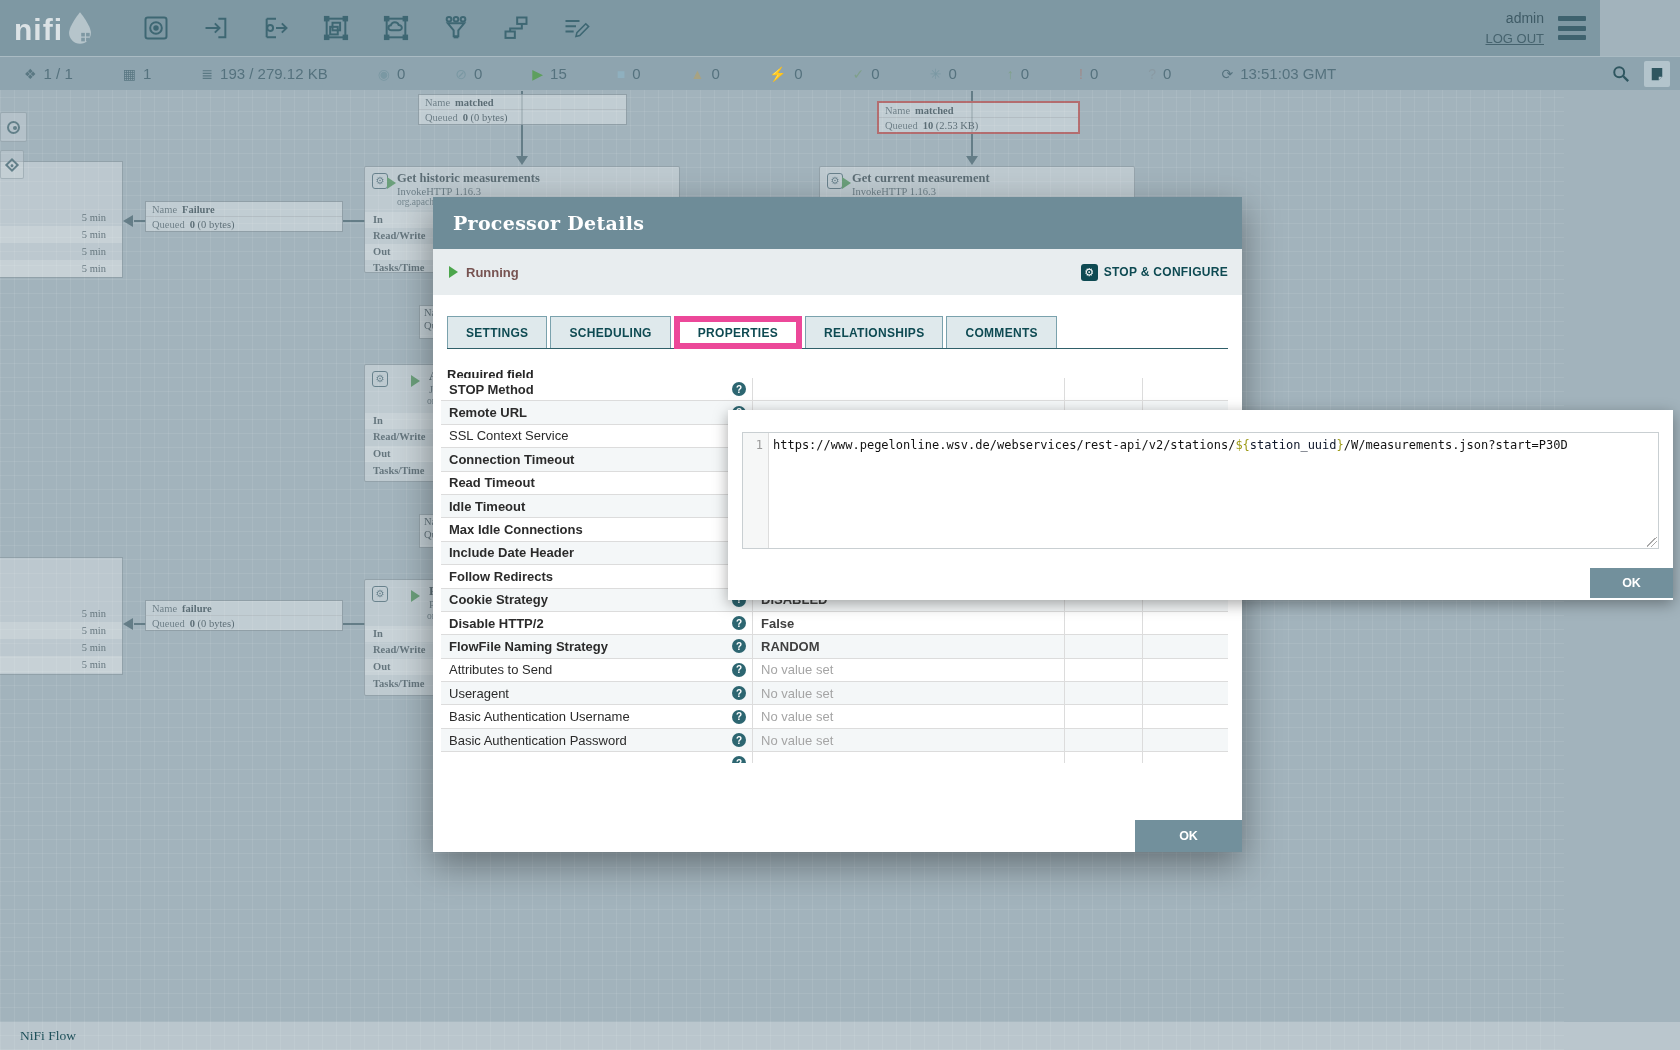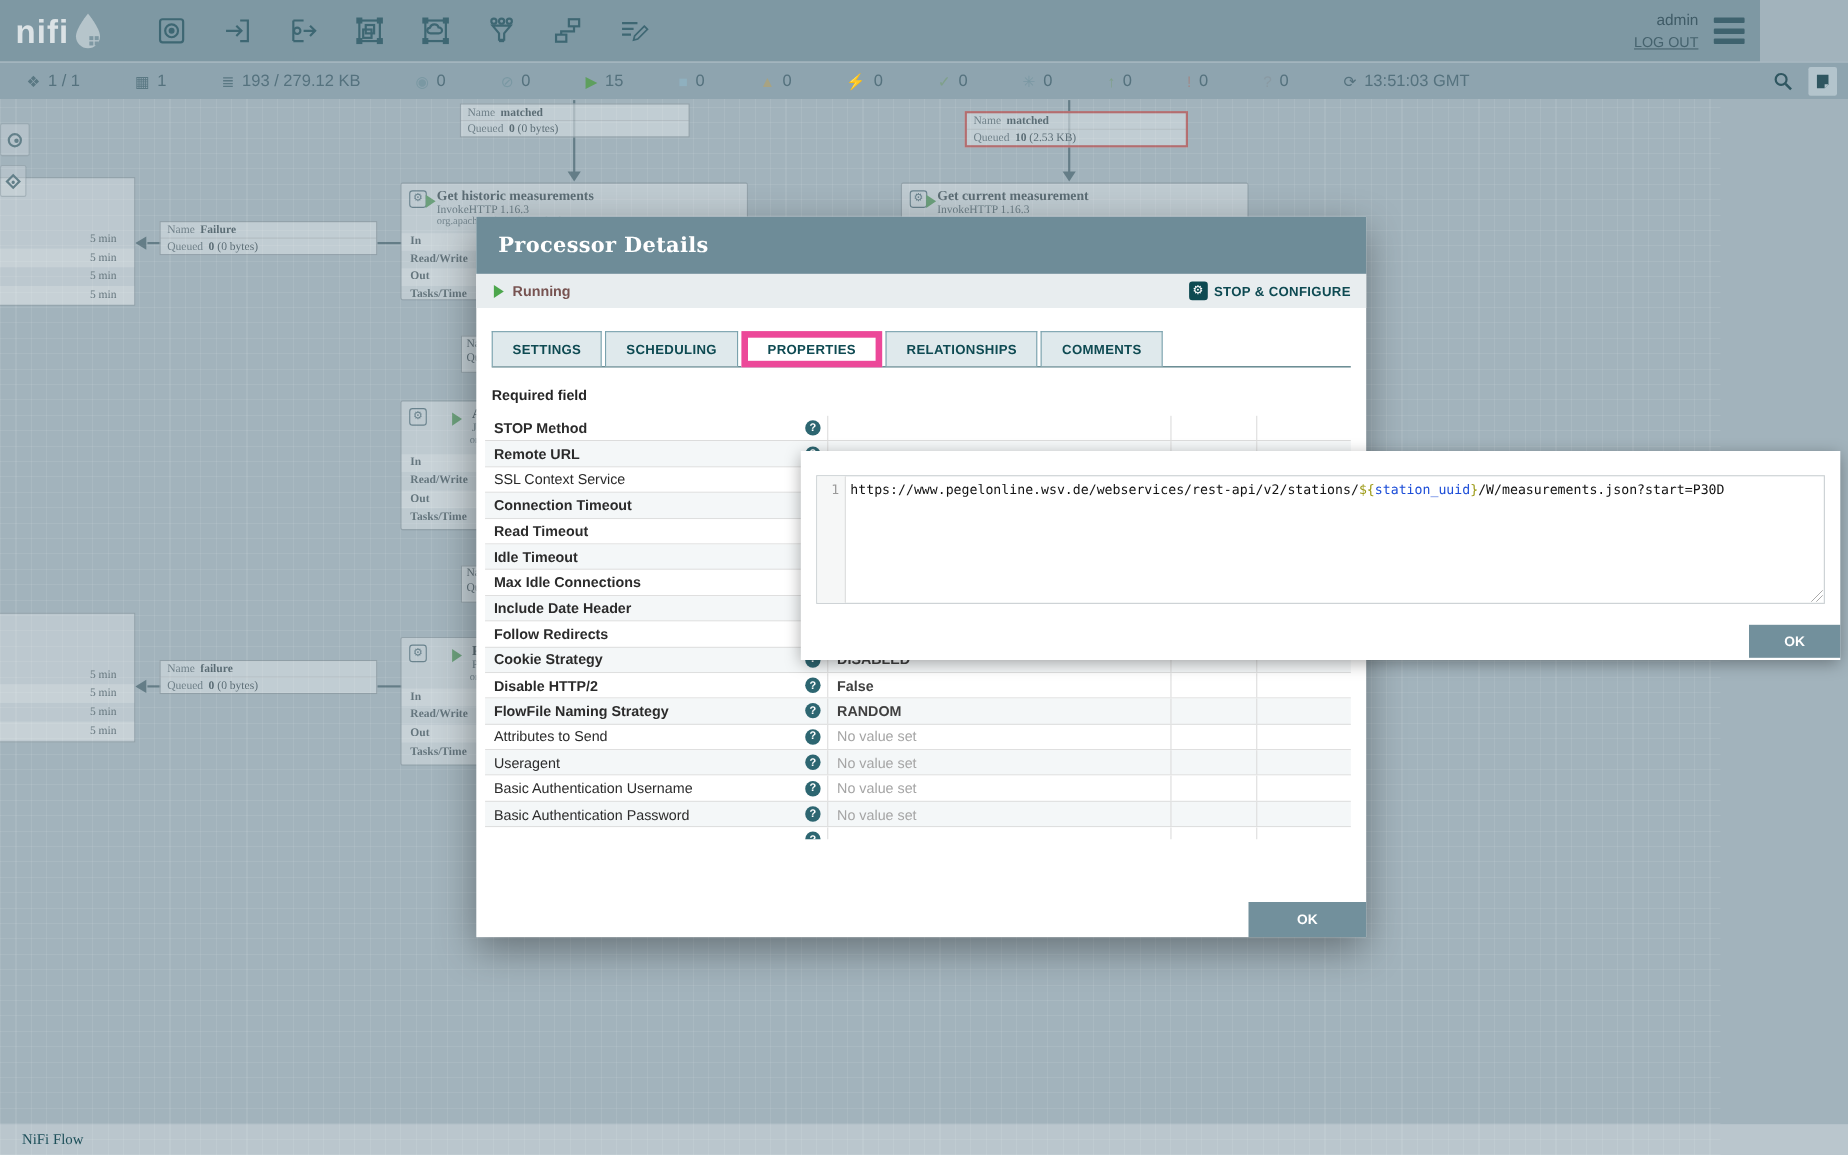--- a/index.html
+++ b/index.html
@@ -64,21 +64,21 @@
   .frag div{padding:1px 4px;}
   .side-btn{position:absolute;background:rgba(255,255,255,.35);border:1px solid rgba(55,75,85,.35);border-radius:2px;display:flex;align-items:center;justify-content:center;}
   #breadcrumb{position:absolute;left:0;top:932px;width:1680px;height:28px;background:rgba(255,255,255,.26);
     display:flex;align-items:center;padding-left:20px;font-size:13.5px;color:#1D4F59;}
 
   
   #dialog{position:absolute;left:433px;top:197px;width:809px;height:655px;background:#fff;
     box-shadow:0 12px 34px rgba(0,0,0,.38);}
   #dlg-header{height:52px;background:#6E8C98;display:flex;align-items:center;padding-left:20px;}
   #dlg-title{font-family:"DejaVu Serif",serif;font-weight:bold;font-size:19px;color:#fff;letter-spacing:.3px;}
-  #dlg-status{height:31px;background:#E8EDEF;display:flex;align-items:center;padding:0 14px 0 16px;}
+  #dlg-status{height:46px;background:#E8EDEF;display:flex;align-items:center;padding:0 14px 0 16px;}
   #run-tri{width:0;height:0;border-top:6px solid transparent;border-bottom:6px solid transparent;border-left:9px solid #4CA64C;margin-right:8px;}
   #run-label{font-size:13px;font-weight:bold;color:#775351;}
   #stop-config{margin-left:auto;display:flex;align-items:center;gap:6px;cursor:pointer;}
   #stop-config .sicon{width:17px;height:17px;background:#0E4A52;border-radius:3px;color:#fff;font-size:11px;line-height:17px;text-align:center;}
   #stop-config .slabel{font-size:12px;font-weight:bold;color:#0E4A52;letter-spacing:.3px;}
   #tabs{display:flex;gap:3px;margin:21px 14px 0 14px;border-bottom:1px solid #2F5F69;align-items:flex-end;}
   .tab{height:32px;padding:0 18px;display:flex;align-items:center;justify-content:center;
     font-size:12px;font-weight:bold;color:#0E4A52;letter-spacing:.3px;background:#DFE9EC;
     border:1px solid #7AA2AD;border-bottom:none;cursor:pointer;}
   .tab.active{background:#fff;border:6px solid #ec4899;margin-bottom:-1px;height:33px;}
@@ -104,21 +104,21 @@
 
   
   #editor-pop{position:absolute;left:728px;top:410px;width:945px;height:190px;background:#fff;
     box-shadow:0 4px 14px rgba(0,0,0,.35);}
   #code-box{position:absolute;left:14px;top:22px;width:917px;height:117px;border:1px solid #C9CFD2;display:flex;background:#fff;}
   #gutter{width:26px;background:#F6F7F7;border-right:1px solid #DDD;text-align:right;
     font-family:"DejaVu Sans Mono",monospace;font-size:12px;color:#9A9A9A;padding:5px 5px 0 0;}
   #code-area{flex:1;padding:5px 4px;font-family:"DejaVu Sans Mono",monospace;font-size:12px;
     white-space:pre;color:#121212;position:relative;cursor:text;}
   .seg-bracket{color:#9C9A16;}
-  .seg-variable{color:#1d4ed8;}
+  .seg-variable{color:#0f172a;}
   #resize-h{position:absolute;right:1px;bottom:1px;width:11px;height:11px;cursor:nwse-resize;
     background:linear-gradient(135deg,transparent 0 50%,#AAA 50% 55%,transparent 55% 70%,#AAA 70% 75%,transparent 75%);}
   #pop-ok{position:absolute;right:0;bottom:2px;width:83px;height:30px;background:#72909C;color:#fff;
     font-size:12.5px;font-weight:bold;display:flex;align-items:center;justify-content:center;cursor:pointer;}
 </style>
 </head>
 <body>
 
 <div id="screen">
 

